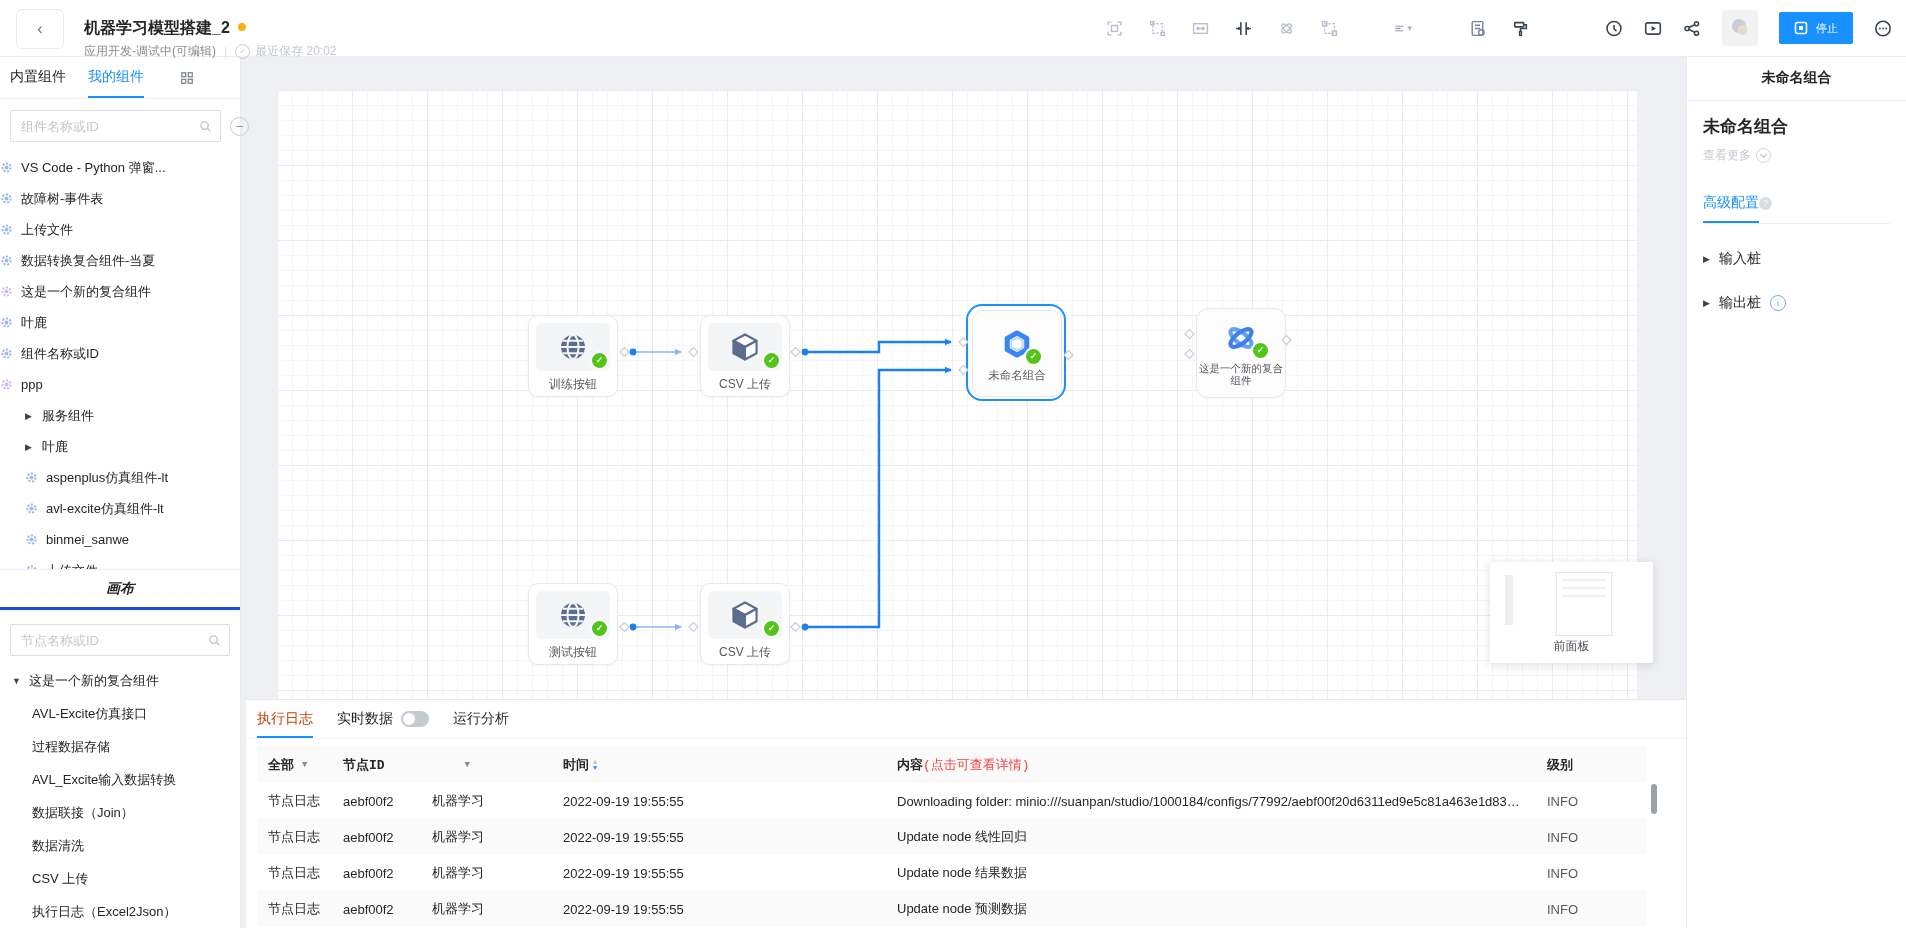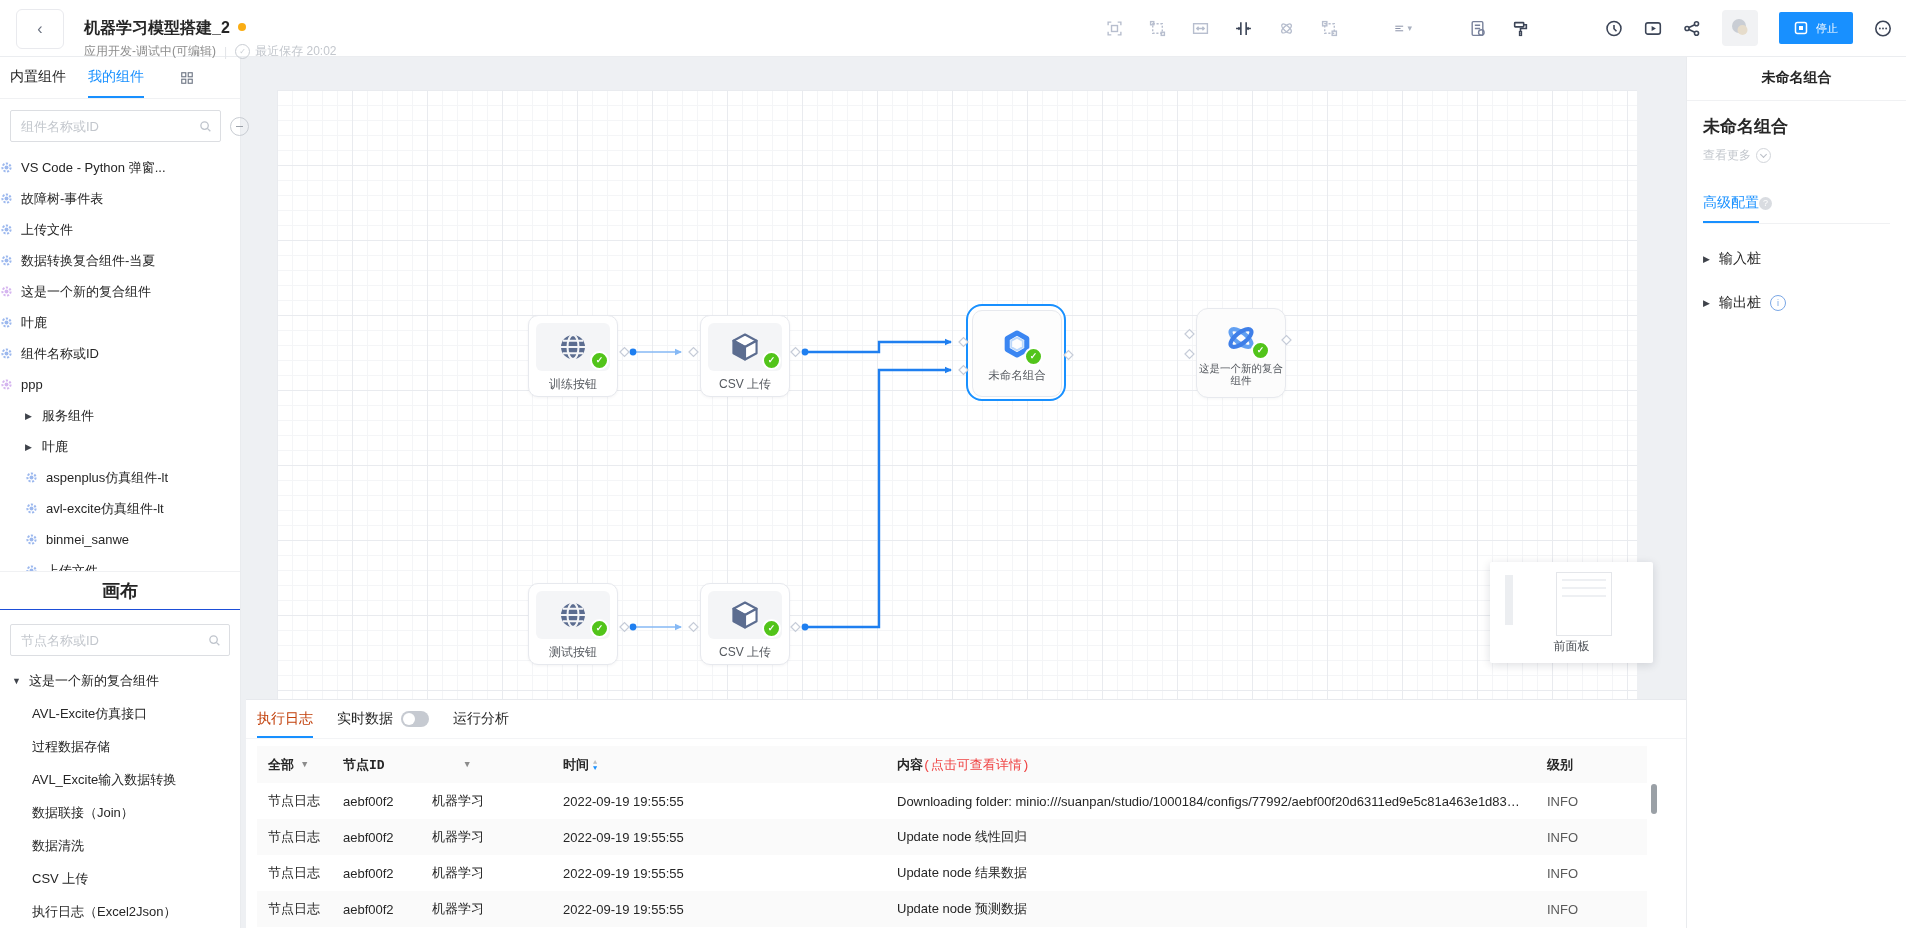--- a/index.html
+++ b/index.html
@@ -41,21 +41,21 @@
   .srch input::placeholder{color:#c3c7cd;}
   .coll-ic{width:17px;height:17px;border:1px solid #c9cdd3;border-radius:50%;display:flex;align-items:center;justify-content:center;cursor:pointer;flex:0 0 auto;}
   .coll-ic i{display:block;width:7px;height:1.4px;background:#9aa0a8;}
   .comp-list{flex:1 1 auto;overflow:hidden;}
   .crow{height:31px;display:flex;align-items:center;font-size:13px;color:#262626;cursor:pointer;white-space:nowrap;}
   .crow.child{}
   .crow.top{padding-left:25px;}
   .crow .ic{margin-right:8px;flex:0 0 auto;display:inline-flex;}
   .crow .car{font-size:9px;color:#3f434b;margin-right:7px;width:10px;}
   .crow .lbl{overflow:hidden;text-overflow:ellipsis;max-width:175px;}
-  .canvas-hd{height:38px;border-top:1px solid #f0f1f3;border-bottom:1px solid #1d4ed8;display:flex;align-items:center;justify-content:center;font-size:18px;font-weight:bold;color:#262626;}
+  .canvas-hd{height:38px;border-top:1px solid #f0f1f3;border-bottom:3px solid #1d4ed8;display:flex;align-items:center;justify-content:center;font-size:14px;font-weight:bold;color:#262626;font-style:italic;}
   .srch-row2{padding:14px 10px 6px;}
   .node-tree{flex:0 0 auto;overflow:hidden;padding-top:2px;}
   .trow{height:33px;display:flex;align-items:center;font-size:13px;color:#262626;cursor:pointer;}
   .trow.root{padding-left:12px;}
   .trow.root .car{font-size:9px;color:#3f434b;margin-right:8px;}
   .trow.kid{padding-left:32px;}
 
   
   .main{position:absolute;left:240px;top:56px;width:1447px;height:872px;background:#eef0f3;overflow:hidden;}
   .sheet{position:absolute;left:37px;top:34px;width:1360px;height:610px;background-color:#fff;

